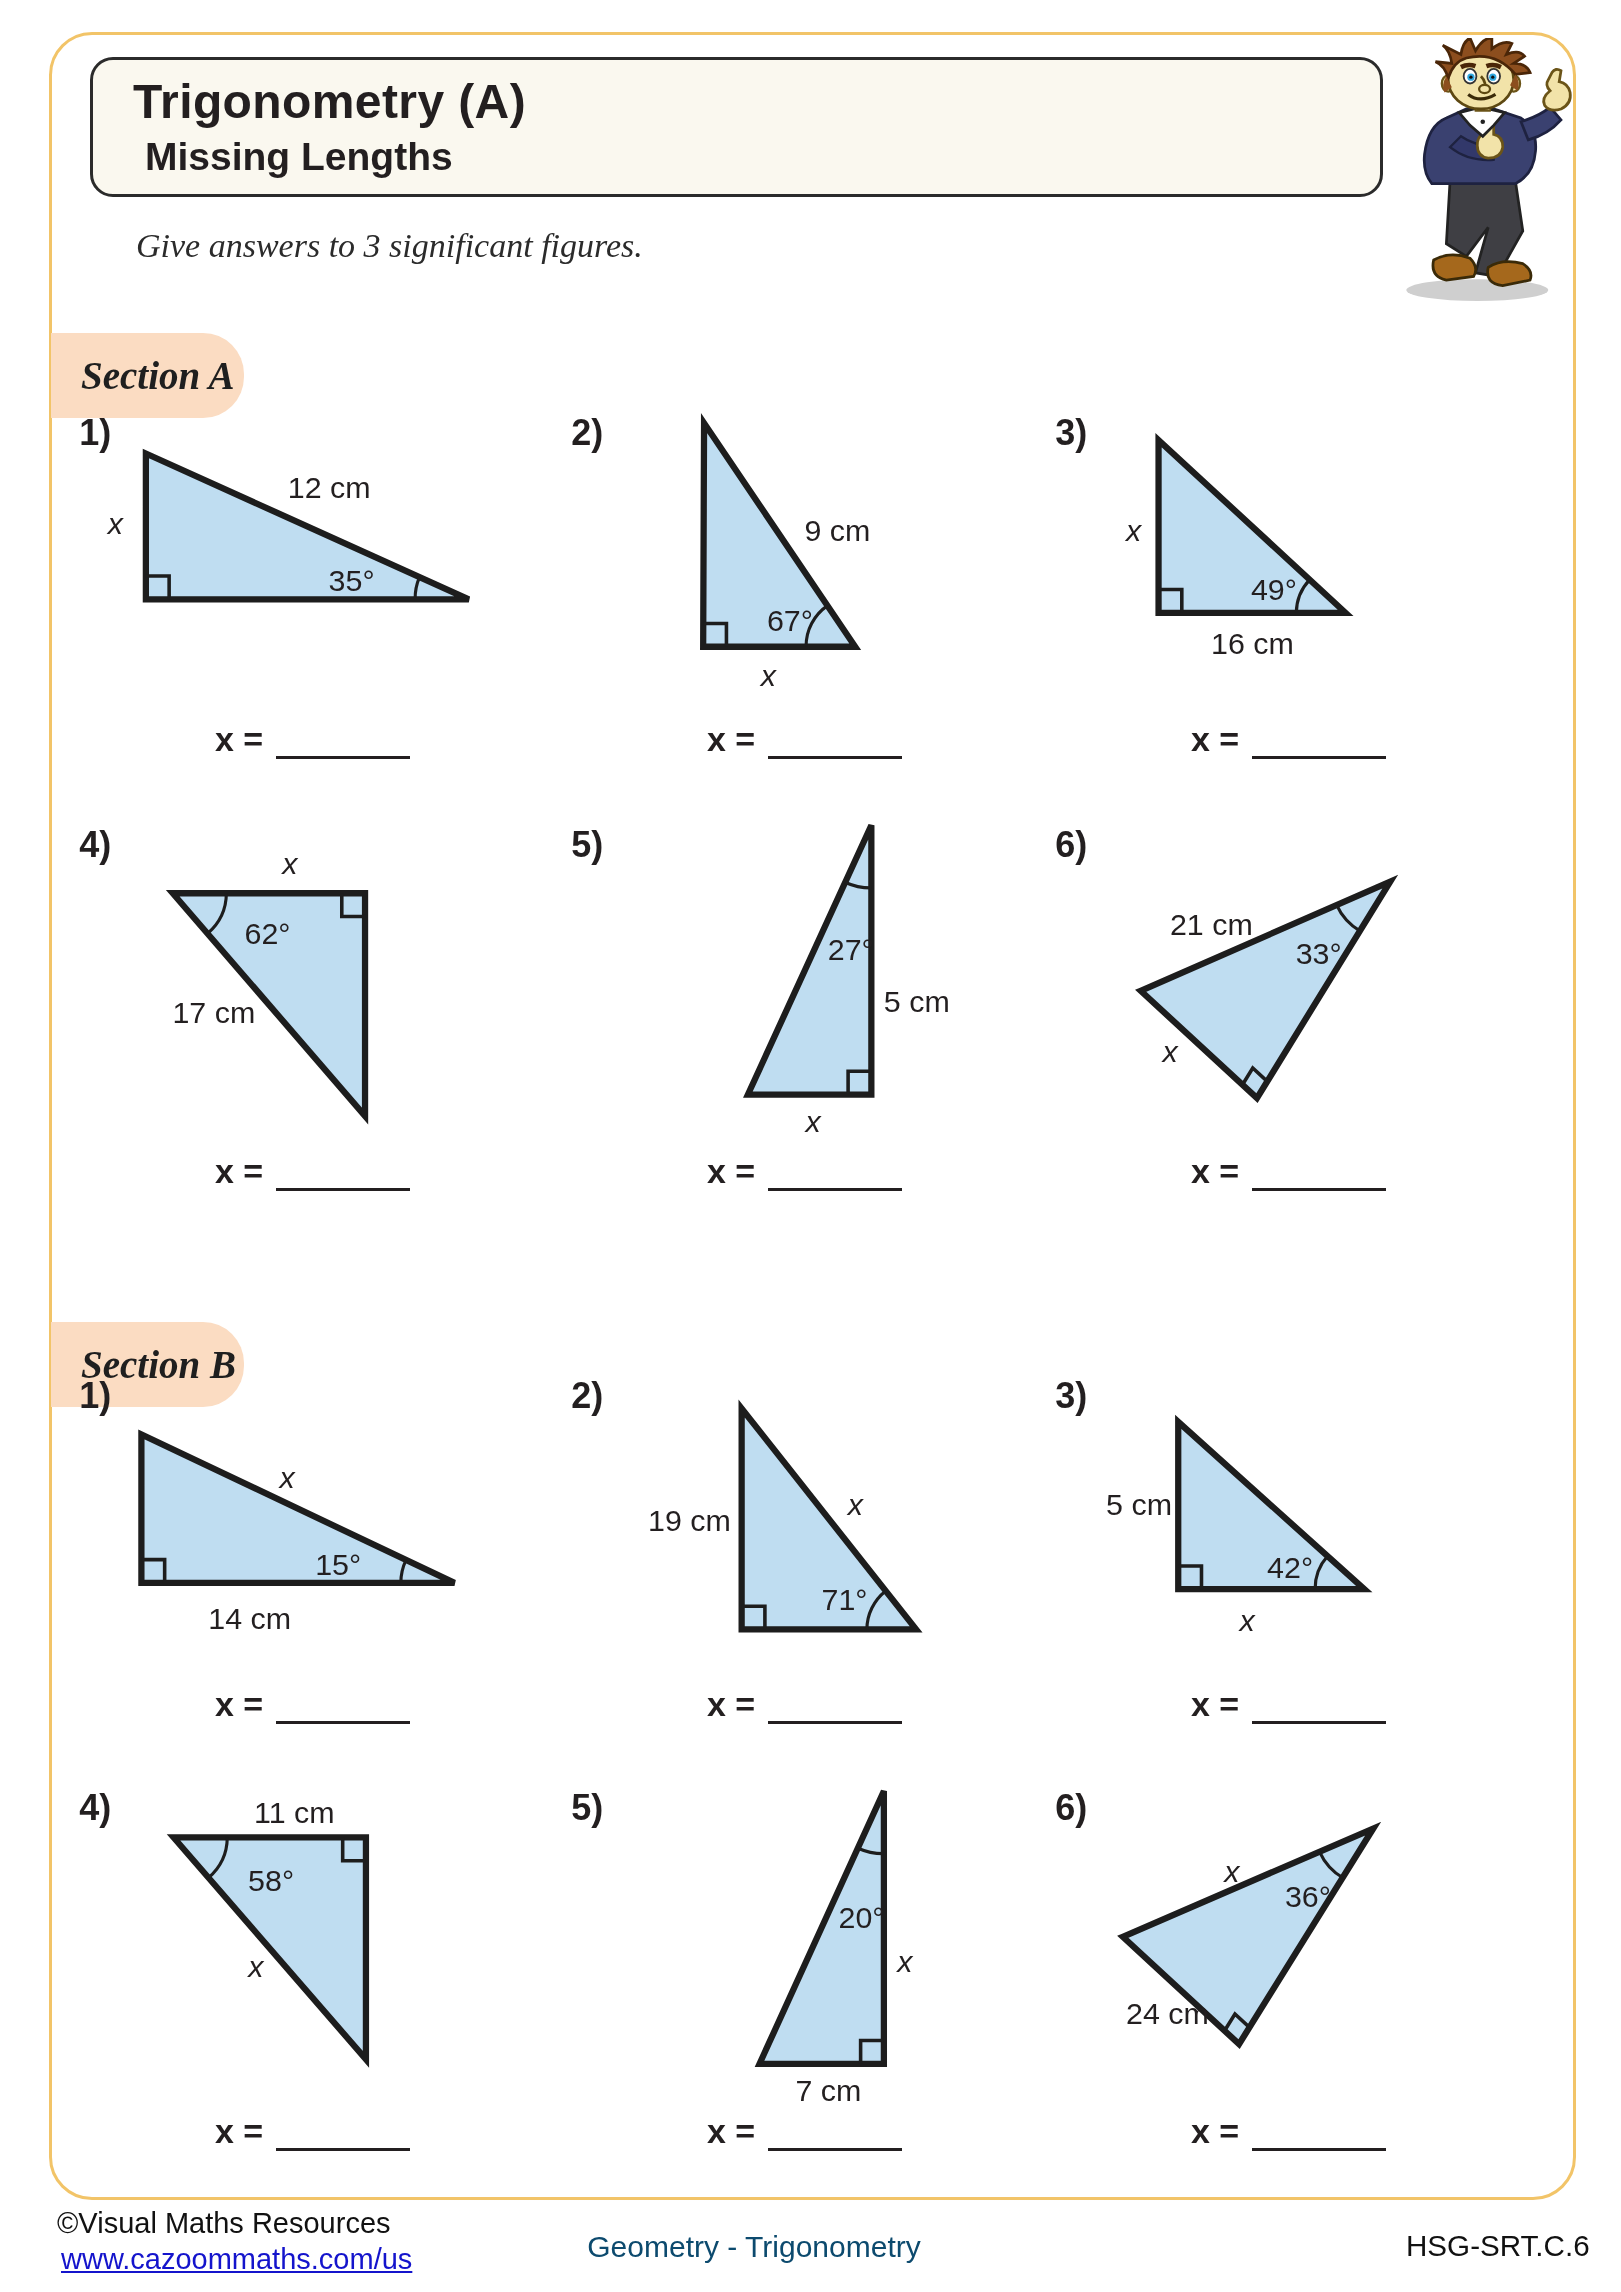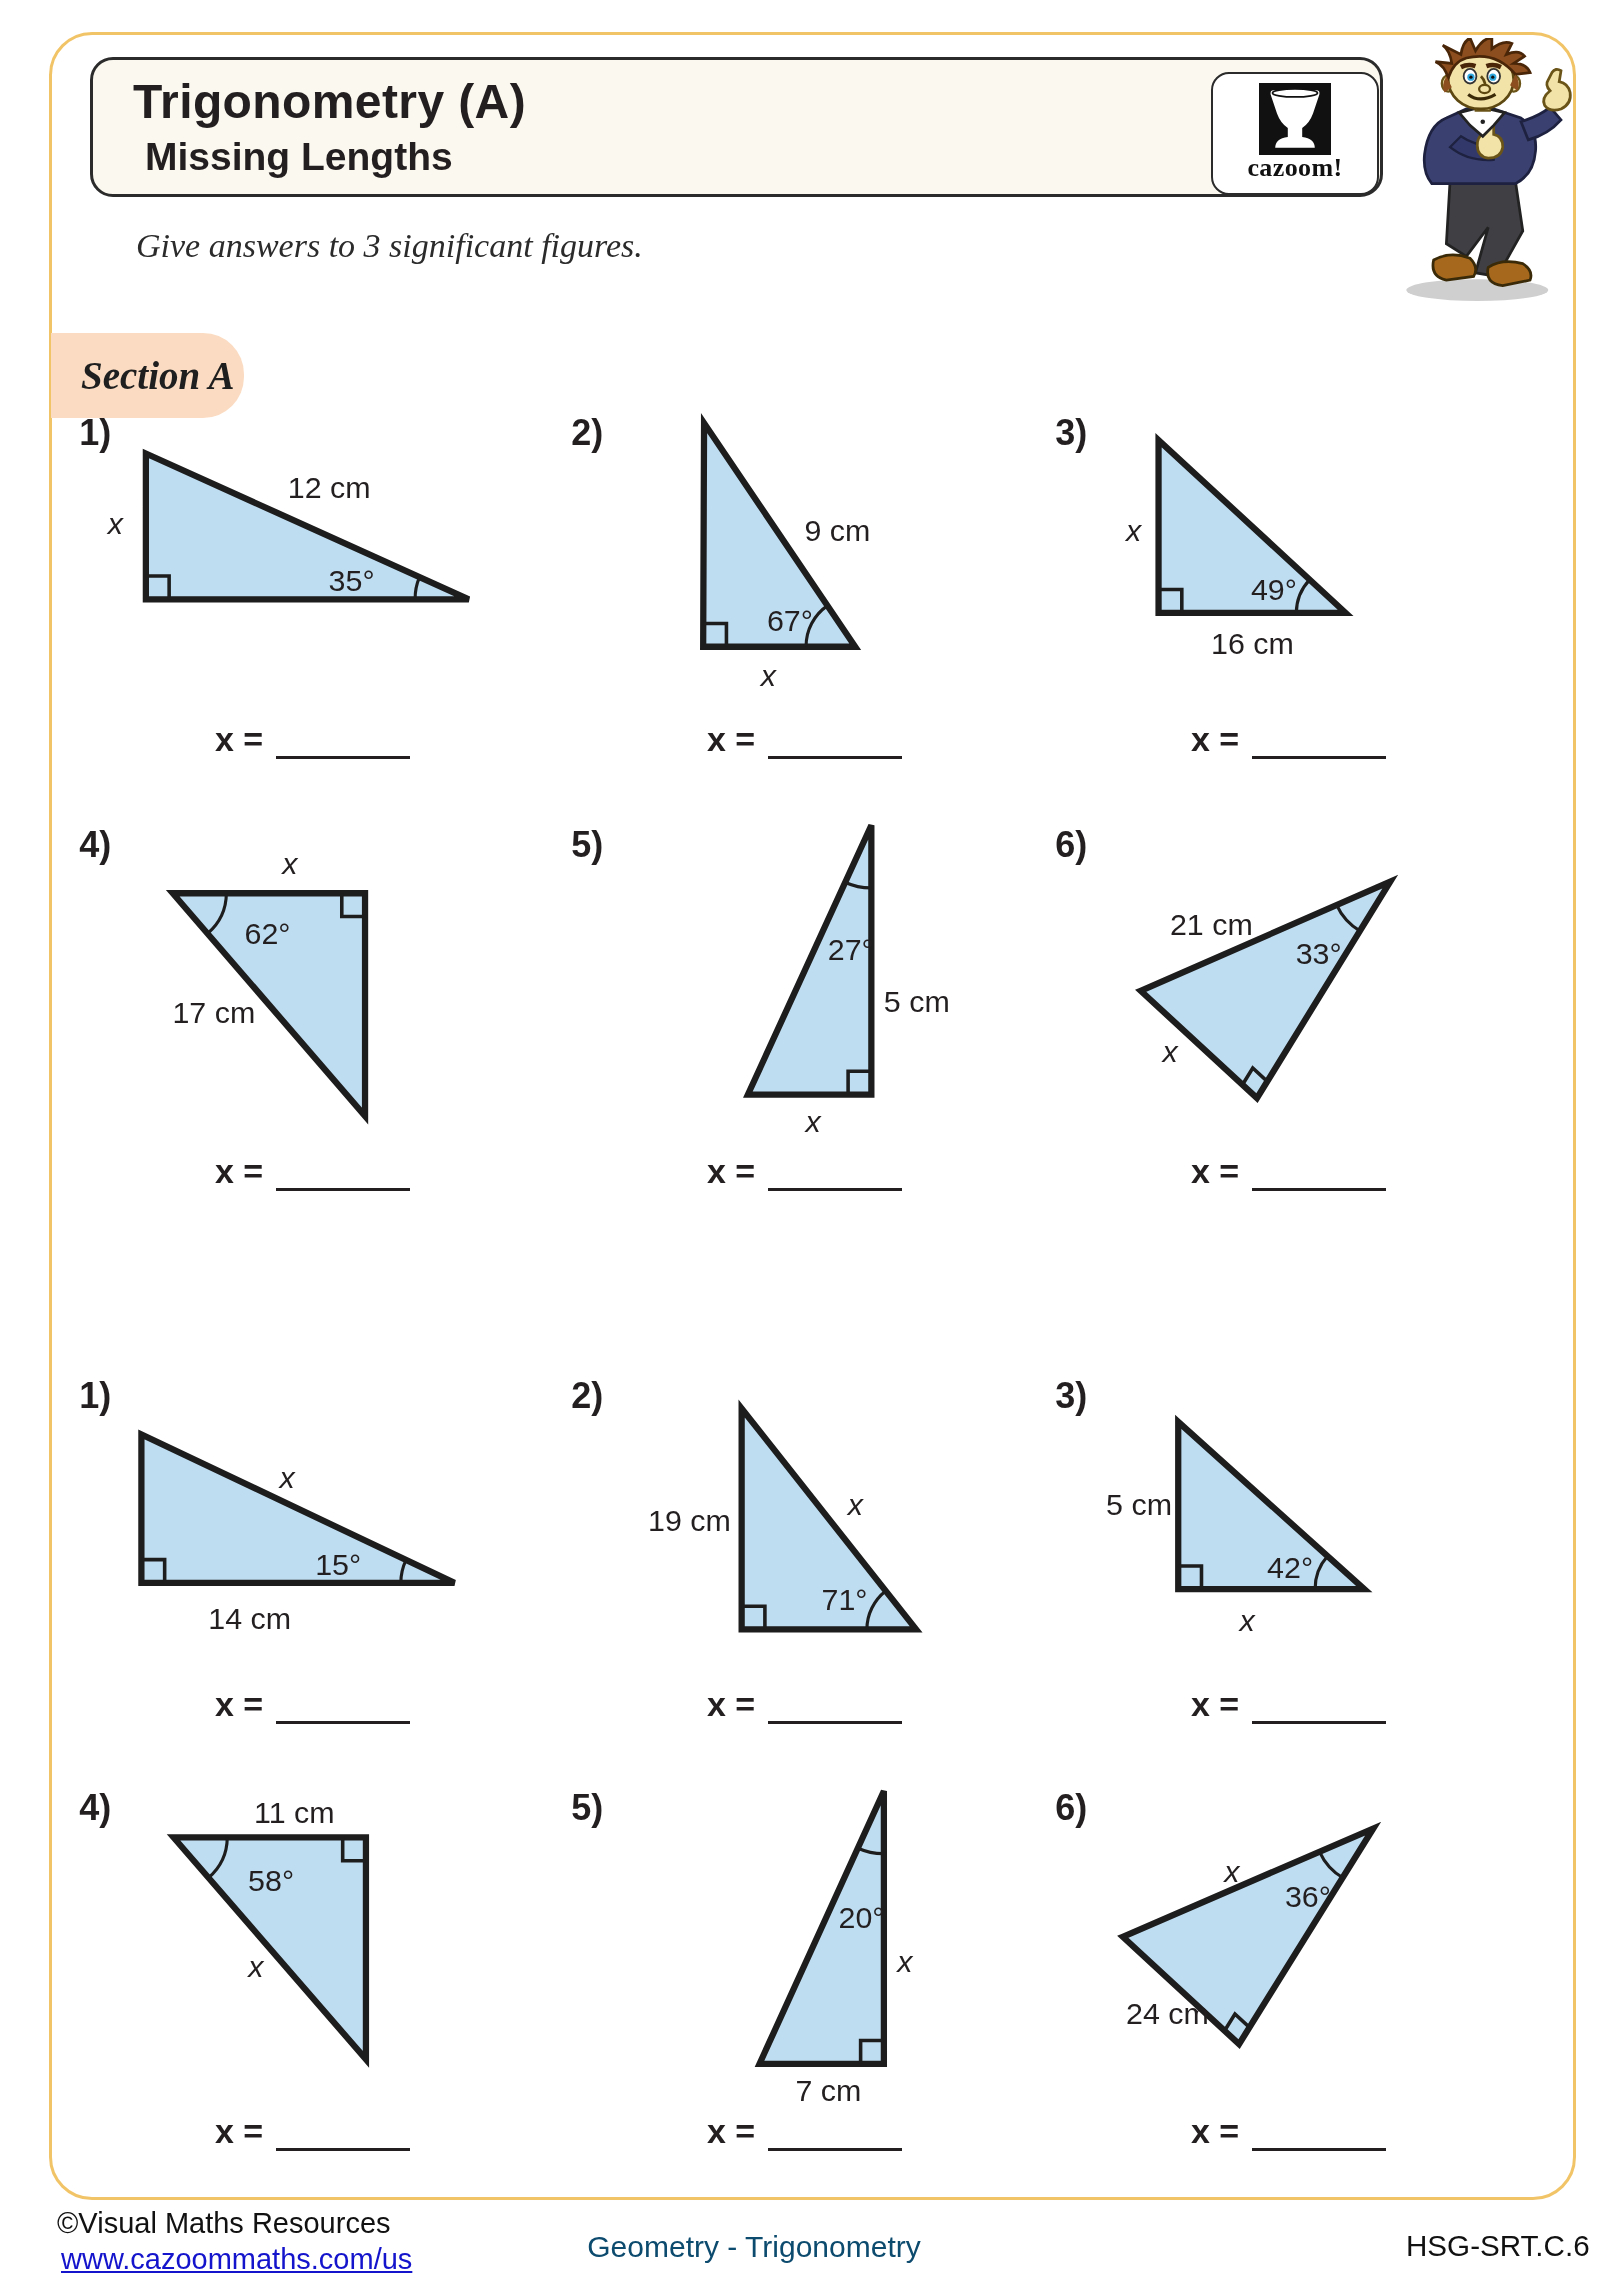--- a/index.html
+++ b/index.html
@@ -55,28 +55,20 @@
 
 <div class="page">
 
   <div class="frame"></div>
 
   <div class="title-box">
     <div class="title-main">Trigonometry (A)</div>
     <div class="title-sub">Missing Lengths</div>
   </div>
 
-  <div class="logo-box">
-    <svg width="72" height="72" viewBox="0 0 80 80">
-      <rect width="80" height="80" fill="#111111"></rect>
-      <path d="M16,8 L64,8 Q68,8 67,13 L60,34 Q56,45 48,50 L48,60 Q62,62 62,72 L18,72 Q18,62 32,60 L32,50 Q24,45 20,34 L13,13 Q12,8 16,8 Z" fill="#ffffff"></path>
-      <ellipse cx="40" cy="11" rx="25" ry="4.5" fill="#ffffff" stroke="#111111" stroke-width="2"></ellipse>
-    </svg>
-    <div class="logo-text">cazoom!</div>
-  </div>
 
   <svg class="mascot" viewBox="0 0 240 300">
     <ellipse cx="100" cy="277" rx="78" ry="12" fill="#cfcfcf"></ellipse>
     <path d="M70,158 L142,158 L150,212 L122,262 L98,258 L112,208 L88,240 L66,226 Z" fill="#3f3f44" stroke="#222" stroke-width="3"></path>
     <path d="M52,244 Q48,262 66,266 L96,262 Q102,252 92,242 Q70,234 52,244 Z" fill="#A5681C" stroke="#3a2a08" stroke-width="3"></path>
     <path d="M112,252 Q108,270 128,272 L158,266 Q162,256 150,248 Q128,242 112,252 Z" fill="#A5681C" stroke="#3a2a08" stroke-width="3"></path>
     <path d="M66,88 Q46,96 42,128 Q40,148 50,160 L142,160 Q162,150 164,124 Q166,100 148,88 L118,78 L88,78 Z" fill="#3A4170" stroke="#1e2240" stroke-width="3"></path>
     <path d="M148,92 Q168,86 180,76 L192,90 Q178,106 156,112 Z" fill="#3A4170" stroke="#1e2240" stroke-width="3"></path>
     <path d="M180,58 Q174,52 178,46 L182,38 Q186,32 192,36 L190,48 Q200,50 202,60 Q204,72 192,78 Q180,82 174,74 Q170,66 180,58 Z" fill="#F2E3A9" stroke="#6b5418" stroke-width="3"></path>
     <path d="M70,120 Q90,136 118,134 L120,120 Q96,118 82,108 Z" fill="#32386a" stroke="#1e2240" stroke-width="2.5"></path>
@@ -101,20 +93,23 @@
     <path d="M104,42 Q112,50 106,58" stroke="#5d4812" stroke-width="3" fill="none"></path>
     <ellipse cx="108" cy="56" rx="6" ry="4.5" fill="#F2E3A9" stroke="#5d4812" stroke-width="2.5"></ellipse>
     <path d="M90,62 Q103,72 120,62" stroke="#3a2a08" stroke-width="3.5" fill="none"></path>
   </svg>
 
   <div class="instruction">Give answers to 3 significant figures.</div>
 
   <div class="section-label section-a">
     <span>Section A</span>
   </div>
+  <div class="section-label section-b">
+    <span>Section B</span>
+  </div>
 
   <div class="problem" style="left:72px;top:407px;">
     <span class="pnum">1)</span>
     <svg class="tri" width="502" height="331" viewBox="0 0 560 370">
       <polygon class="tshape" points="82,52 82,215 443,215"></polygon>
       <path class="ra" d="M82,189 L108,189 L108,215"></path>
       <path class="arc" d="M383,215 A60,60 0 0 1 388,190"></path>
       <text class="lbl xlbl" x="48" y="142" text-anchor="middle">x</text>
       <text class="lbl" x="287" y="102" text-anchor="middle">12 cm</text>
       <text class="lbl" x="312" y="206" text-anchor="middle">35°</text>

